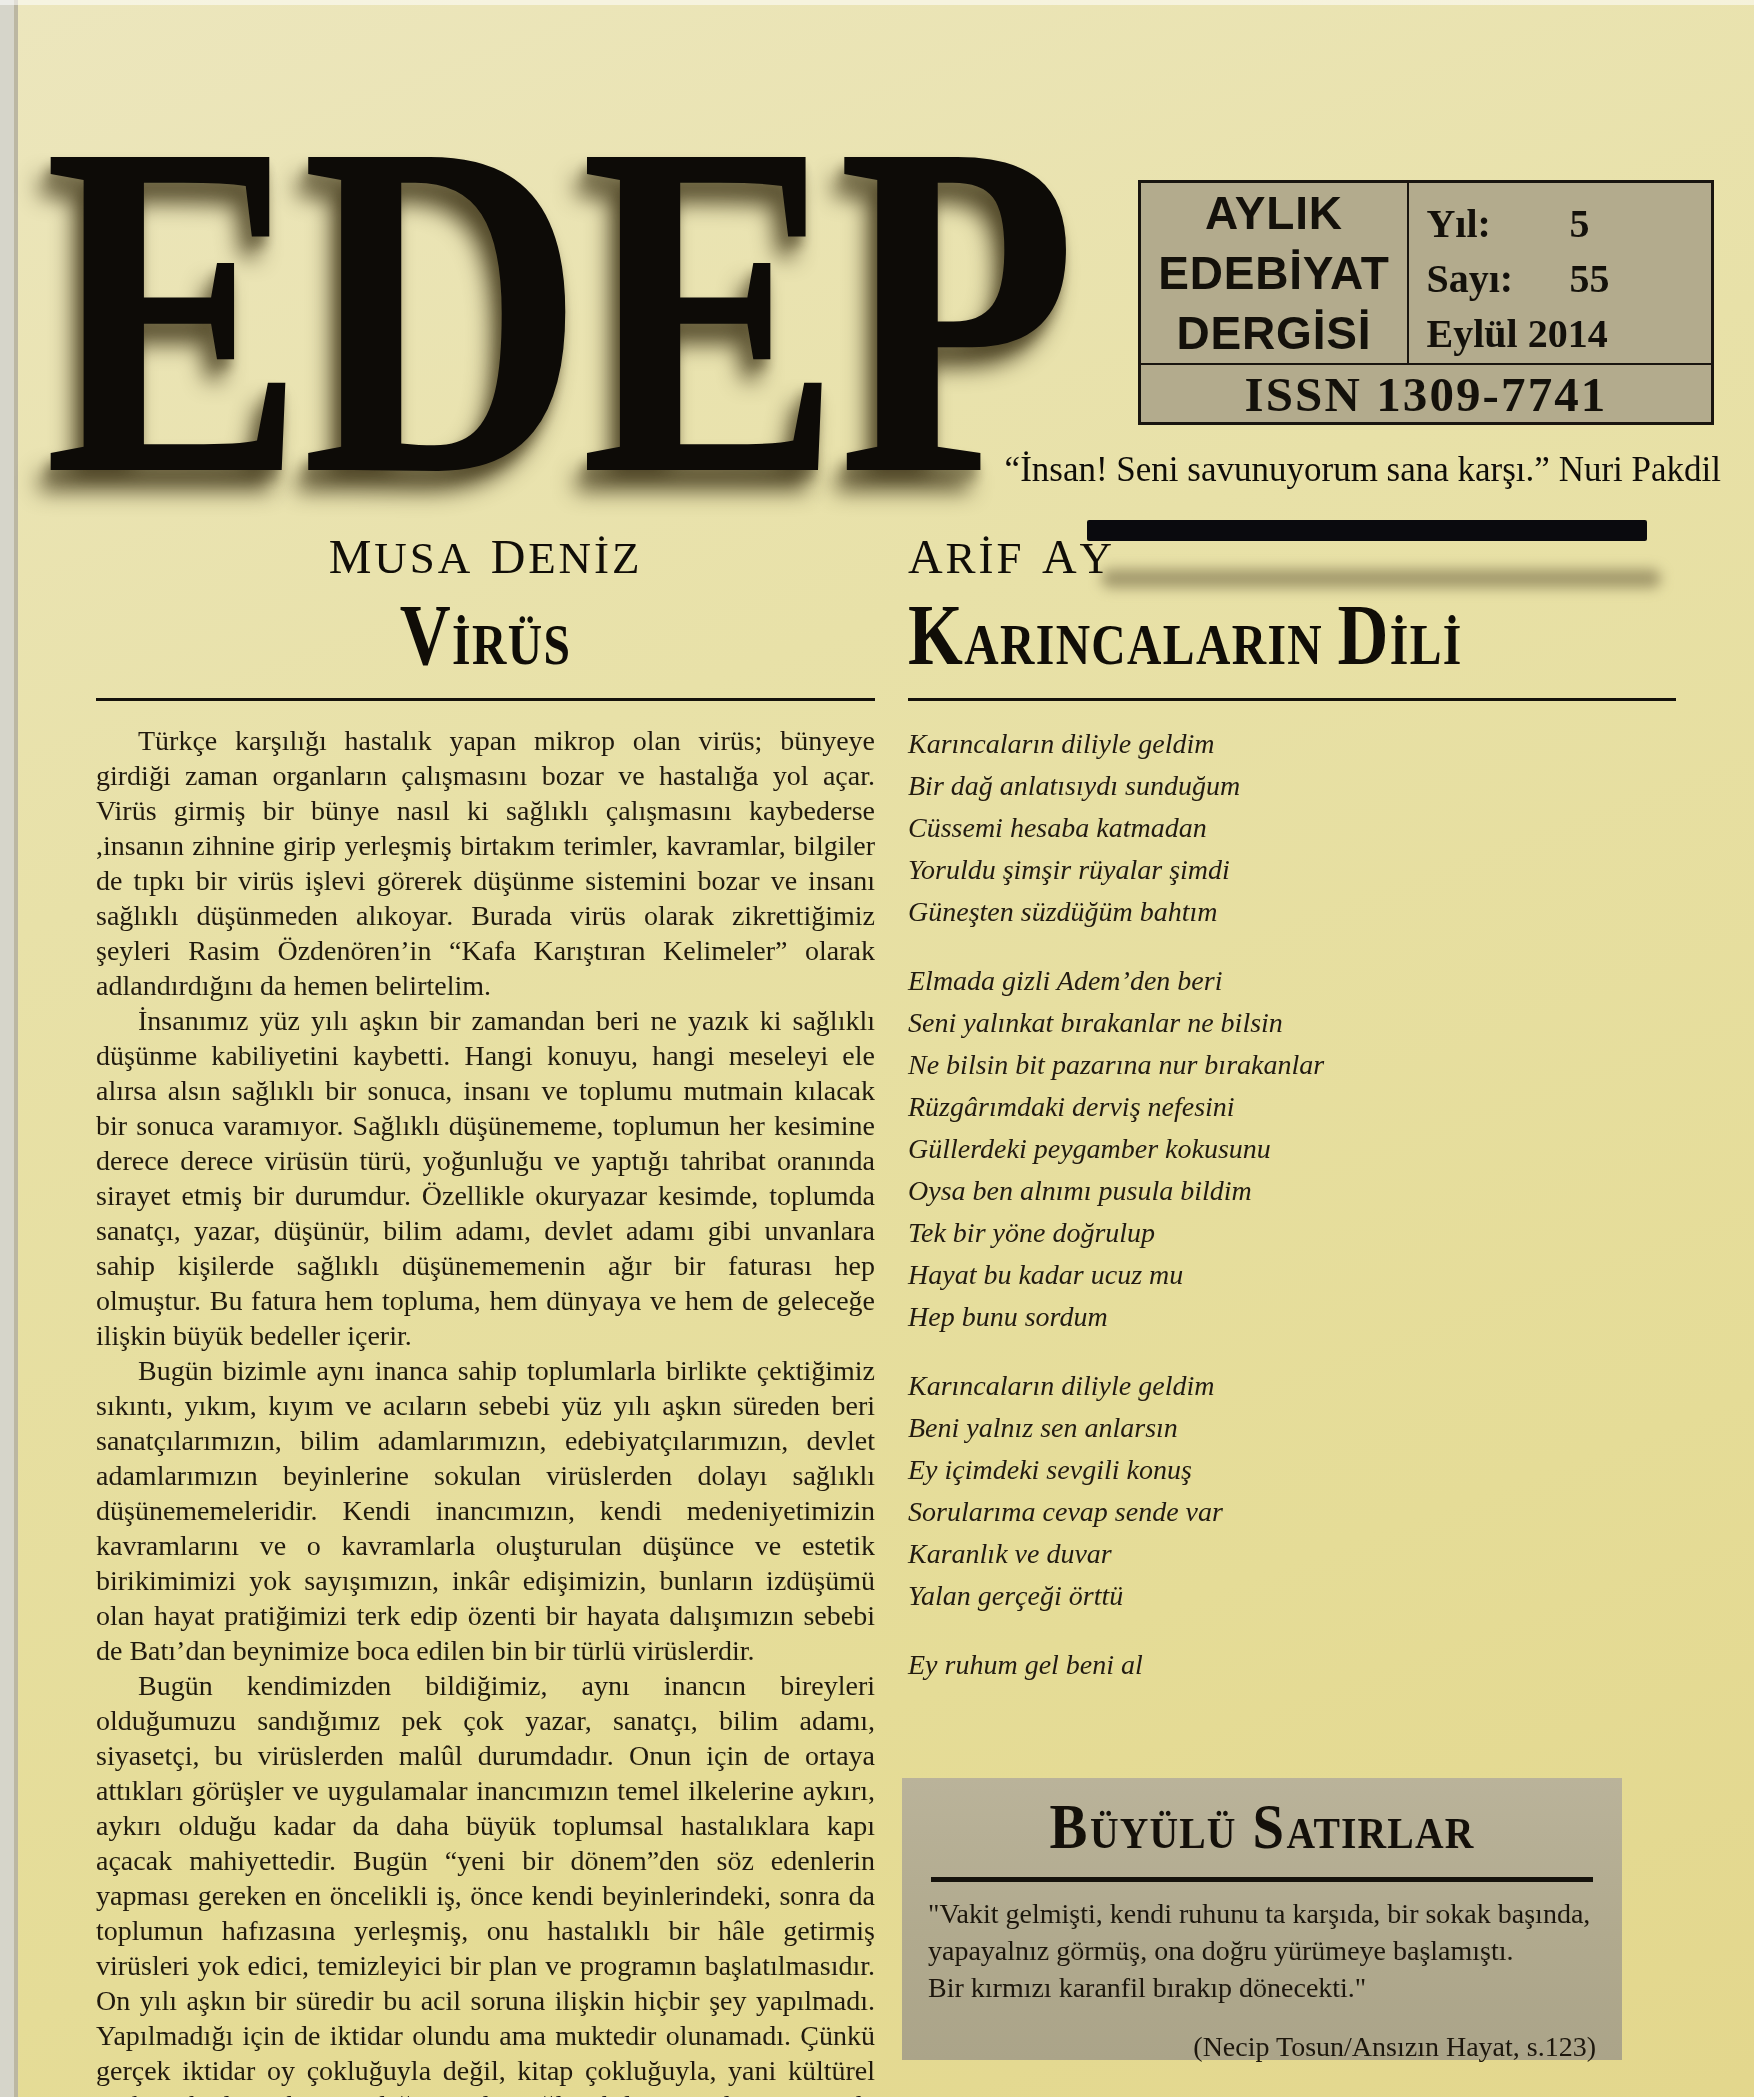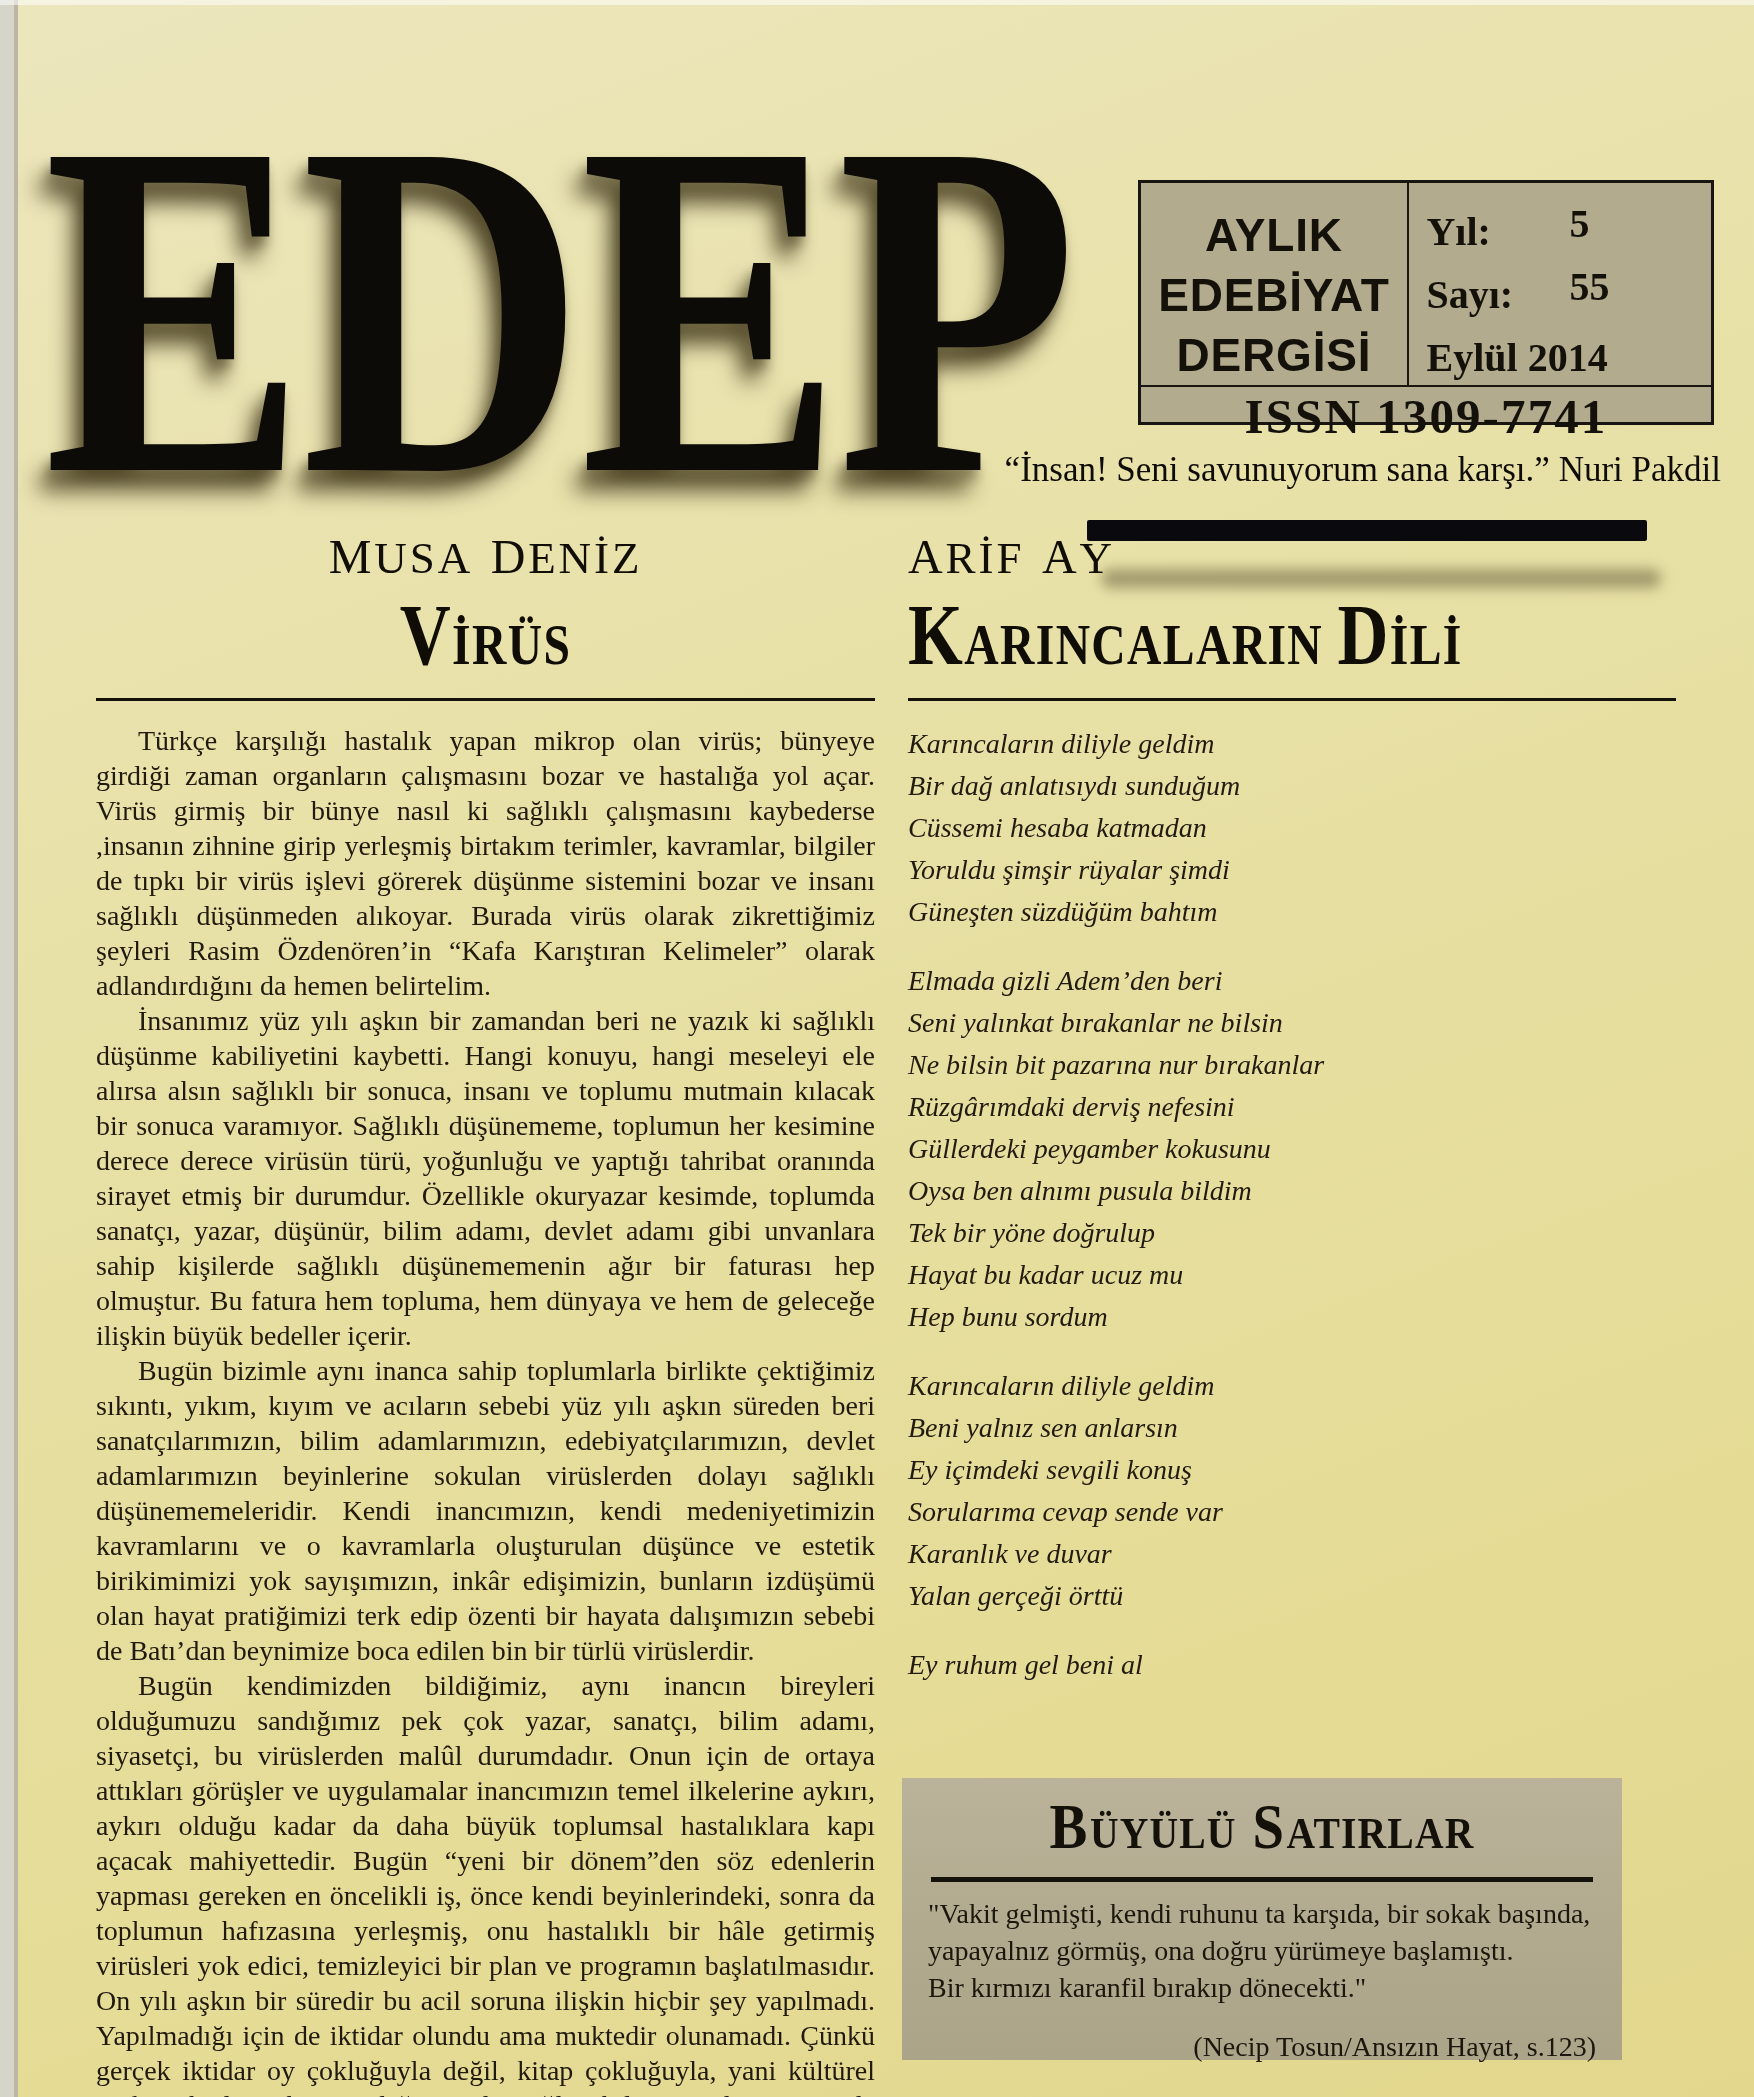--- a/index.html
+++ b/index.html
@@ -19,21 +19,21 @@
     letter-spacing:-5px;transform:scaleX(.82);transform-origin:left top;
     text-shadow:-13.4px 21px 23px rgba(70,61,32,.85), -4.2px 9.2px 11.7px rgba(70,61,32,.45);}
   .info-box{position:absolute;left:1138px;top:180px;width:576px;height:245px;
     background:#b3ab8d;border:3.4px solid #191510;box-sizing:border-box;
     display:grid;grid-template-columns:47% 53%;grid-template-rows:1fr 61px;}
   .cell-title{border-right:2.9px solid #191510;display:flex;flex-direction:column;
     justify-content:flex-end;align-items:center;
     font:bold 46px/60px "Liberation Sans",sans-serif;color:#14110b;letter-spacing:0.8px;}
   .cell-meta{padding:12.6px 0 0 17.6px;font:bold 40px/55px "Liberation Serif",serif;color:#14110b;box-sizing:border-box;}
   .meta-row{display:flex;}
-  .meta-label{min-width:143px;margin-top:8px;}
+  .meta-label{min-width:143px;}
   .cell-issn{grid-column:1/3;border-top:2.9px solid #191510;display:flex;align-items:center;
     justify-content:center;font:bold 49px/1 "Liberation Serif",serif;color:#14110b;letter-spacing:2.1px;}
   .motto{position:absolute;left:982px;top:450px;width:739px;text-align:right;
     font:35px/1.15 "Liberation Serif",serif;color:#0f0c08;white-space:nowrap;}
   .motto .author{}
   .motto-bar{position:absolute;left:1087px;top:520px;width:560px;height:21px;
     background:#0a0a0e;border-radius:2.1px;}
   .motto-smudge{position:absolute;left:1101px;top:569px;width:560px;height:19.3px;
     background:rgba(105,95,60,.55);filter:blur(6.3px);border-radius:10px;}
 

